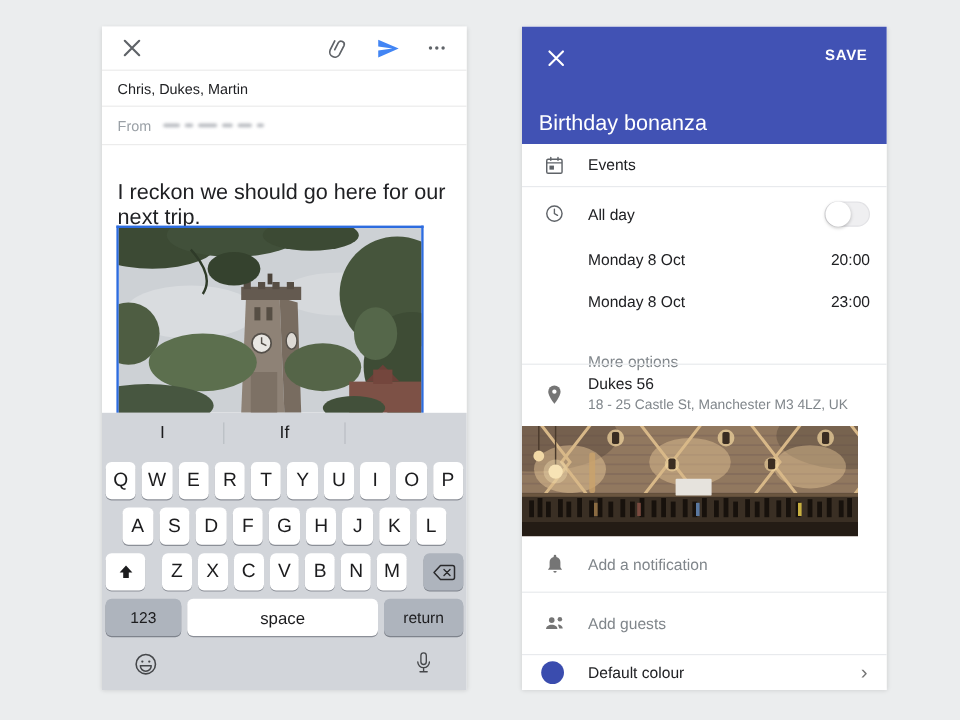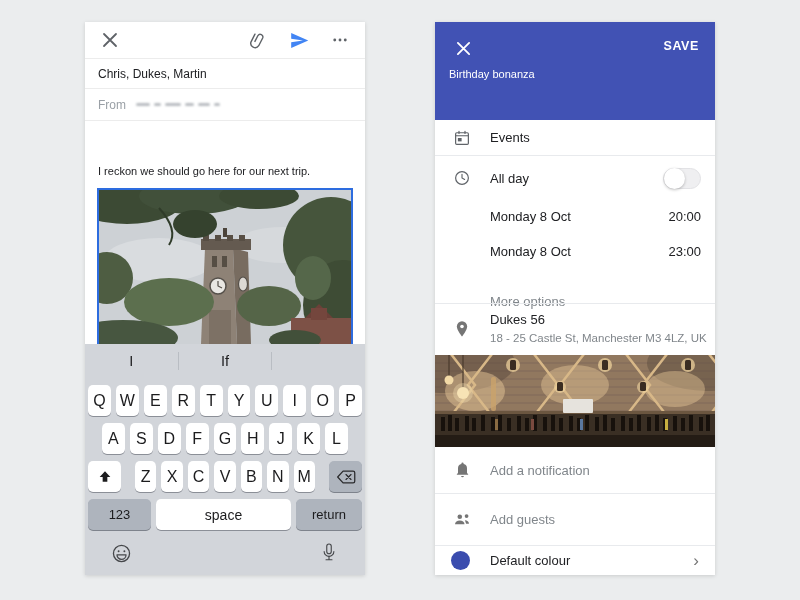--- a/index.html
+++ b/index.html
@@ -3,39 +3,39 @@
 <meta charset="utf-8">
 <style>
   html,body{margin:0;padding:0;}
   body{
     width:800px;height:600px;position:relative;overflow:hidden;
     background:#ebedee;
     font-family:"Liberation Sans","DejaVu Sans",sans-serif;
     color:#202124;
   }
   .panel{
-    position:absolute;top:22px;width:280px;height:553px;background:#ffffff;
+    position:absolute;top:22px;width:304px;height:553px;background:#ffffff;
     box-shadow:0 1px 4px rgba(0,0,0,.14);overflow:hidden;
   }
   #compose{left:85px;}
   #event{left:435px;}
 
   
   .c-header{position:absolute;top:0;left:0;right:0;height:37px;display:flex;align-items:center;
     padding:0 13px;border-bottom:1px solid #ececec;box-sizing:border-box;}
   .c-header .spacer{flex:1;}
   .icon-btn{display:flex;align-items:center;justify-content:center;width:24px;height:24px;cursor:pointer;}
   .c-header .icon-btn{margin-left:17px;}
   .c-header .icon-btn:first-child{margin-left:0;}
   .c-row{position:absolute;left:0;right:0;display:flex;align-items:center;padding:0 13px;
     border-bottom:1px solid #ececec;box-sizing:border-box;font-size:12px;}
   .row-recipients{top:37px;height:30px;}
   .row-from{top:67px;height:32px;color:#9aa0a6;}
   .row-subject{top:99px;height:33px;}
-  .row-body{top:132px;height:34px;border-bottom:none;font-size:11px;}
+  .row-body{top:132px;height:34px;border-bottom:none;font-size:18px;}
   .redact{display:flex;gap:4px;margin-left:10px;filter:blur(1.2px);align-items:center;}
   .redact i{display:block;height:3px;background:#b9bcc1;border-radius:2px;}
   .redact i:nth-child(1){width:14px}.redact i:nth-child(2){width:7px}
   .redact i:nth-child(3){width:16px}.redact i:nth-child(4){width:9px}
   .redact i:nth-child(5){width:12px}.redact i:nth-child(6){width:6px}
 
   .c-photo{position:absolute;top:166px;left:12px;width:256px;height:156px;
     border:2px solid #2d6cdf;box-sizing:border-box;border-bottom:none;}
   .c-photo svg{display:block;}
 
@@ -53,21 +53,21 @@
   .key-gray{background:#aeb4bd;box-shadow:0 1px 0 #7e838c;font-size:13px;}
   .row3-letters{flex:1;display:flex;gap:5px;margin:0 9px;}
   .kb-bottom{position:absolute;left:0;right:0;bottom:0;height:44px;display:flex;
     align-items:center;justify-content:space-between;padding:0 24px;box-sizing:border-box;}
 
   
   .e-header{position:absolute;top:0;left:0;right:0;height:98px;background:#4152b4;color:#fff;}
   .e-close{position:absolute;top:14px;left:16px;}
   .e-save{position:absolute;top:17px;right:16px;font-size:12.5px;font-weight:bold;
     letter-spacing:.6px;cursor:pointer;}
-  .e-title{position:absolute;top:46px;left:14px;font-size:11px;}
+  .e-title{position:absolute;top:70px;left:14px;font-size:18px;}
   .e-row{position:absolute;left:0;right:0;display:flex;align-items:center;box-sizing:border-box;font-size:13px;}
   .e-icon{position:absolute;left:17px;width:20px;height:20px;display:flex;align-items:center;justify-content:center;}
   .e-label{position:absolute;left:55px;}
   .e-right{position:absolute;right:14px;}
   .e-div{position:absolute;left:0;right:0;height:1px;background:#e8eaed;}
   .gray{color:#80868b;}
   .toggle{position:absolute;right:14px;width:38px;height:21px;border-radius:11px;
     background:#efeff1;border:1px solid #e2e2e5;box-sizing:border-box;cursor:pointer;}
   .toggle .knob{position:absolute;left:0;top:-1px;width:21px;height:21px;border-radius:50%;
     background:#fff;box-shadow:0 1px 3px rgba(0,0,0,.25);}

